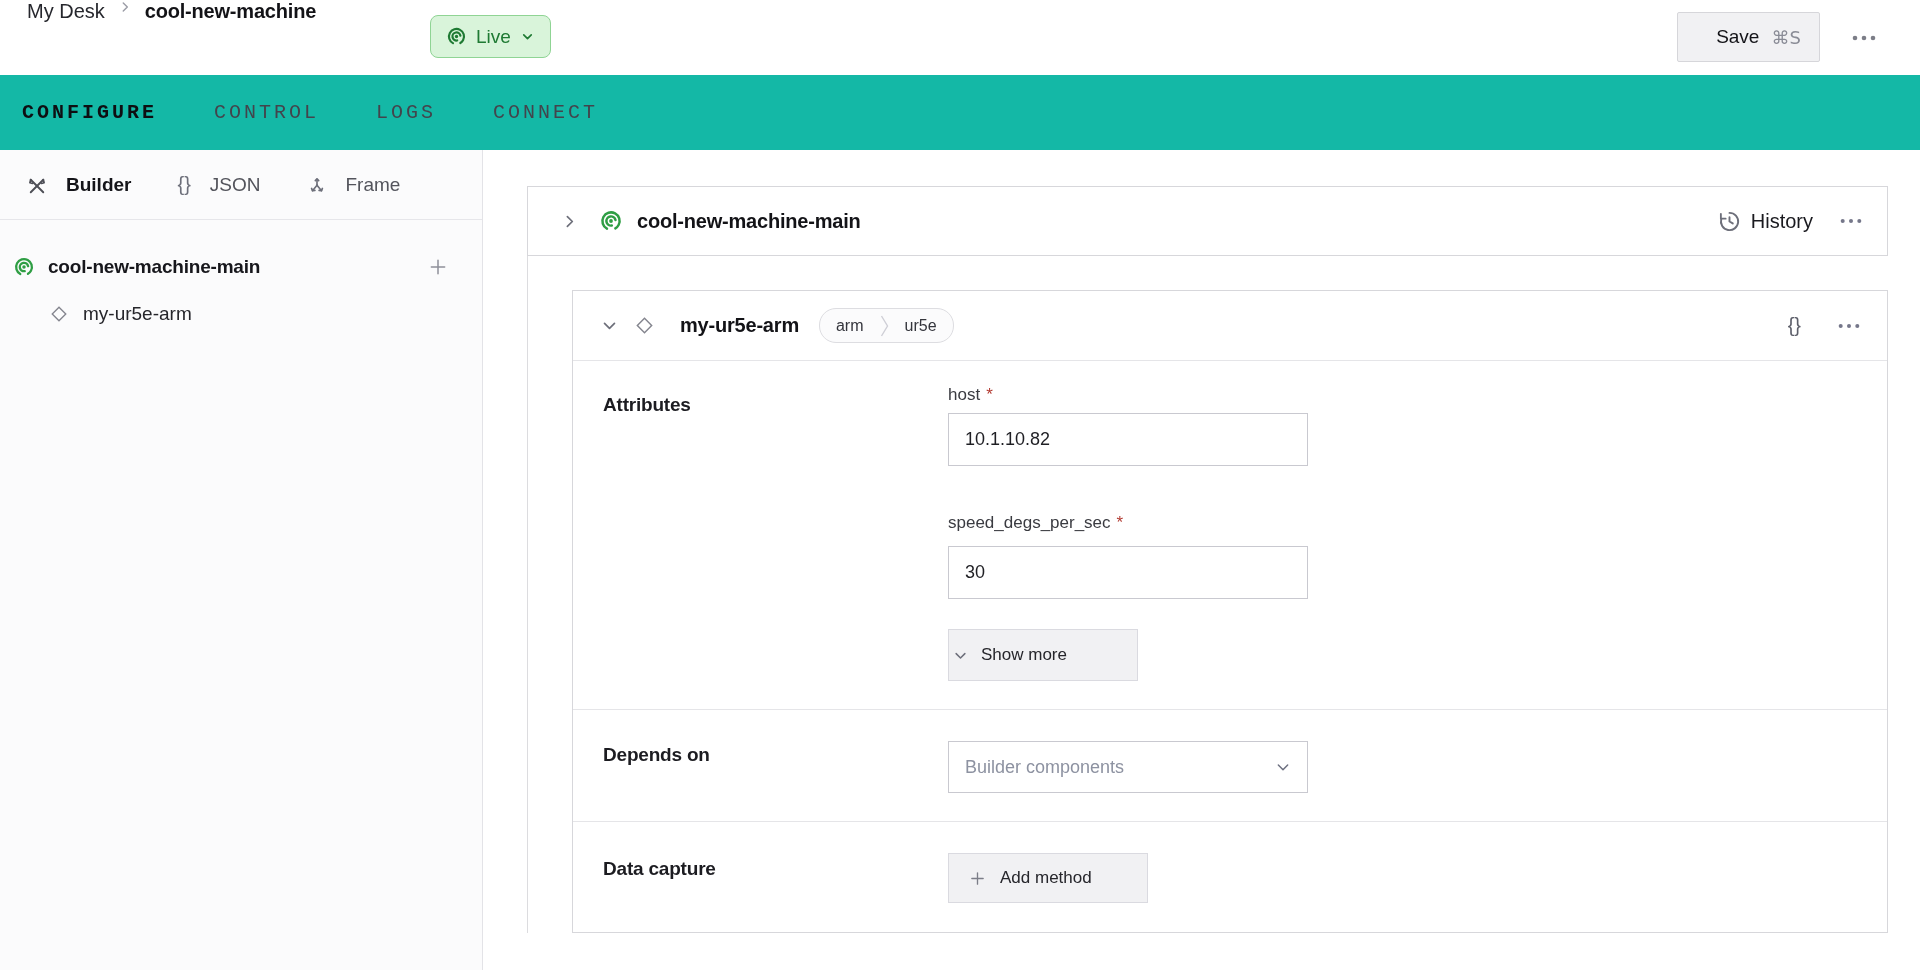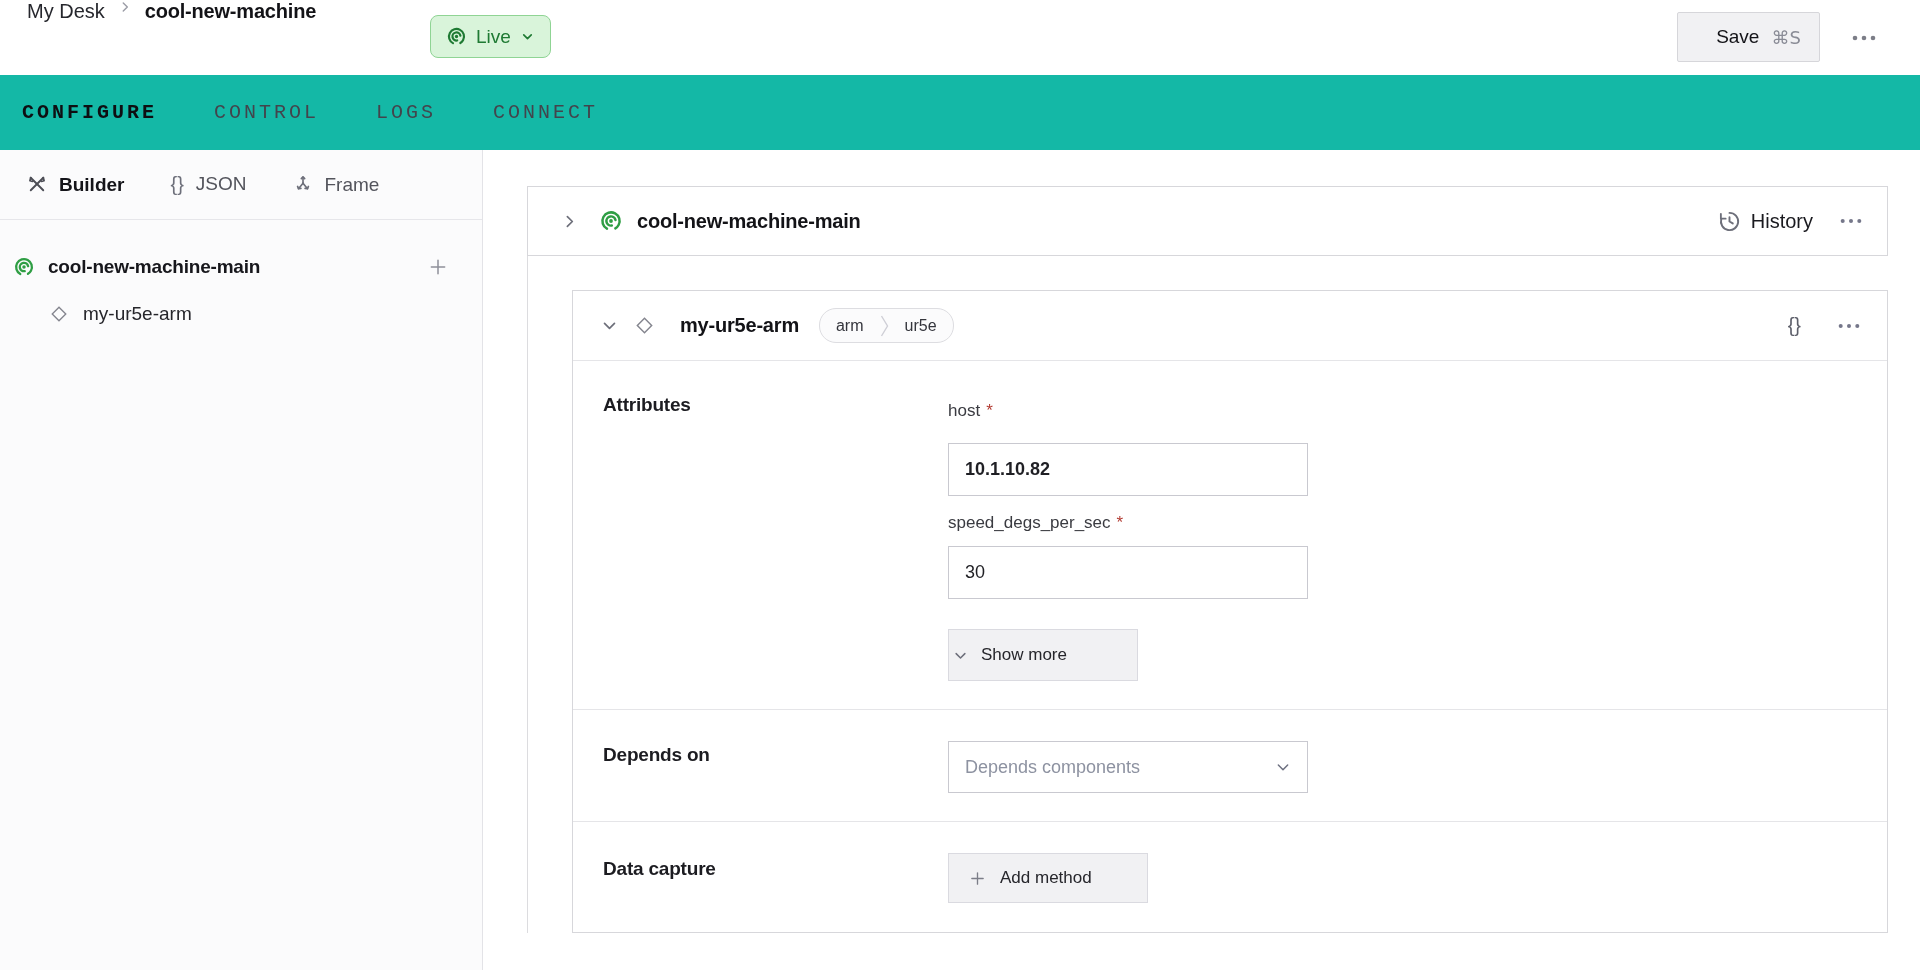--- a/index.html
+++ b/index.html
@@ -29,21 +29,21 @@
           display:flex;align-items:center;padding-left:22px;column-gap:57px;box-sizing:border-box;}
   .tab{font-family:"Liberation Mono","DejaVu Sans Mono",monospace;font-size:20px;letter-spacing:3px;
        color:#43444c;cursor:pointer;white-space:nowrap;}
   .tab.active{font-weight:700;color:#0e0e12;}
 
   
   .sidebar{position:absolute;left:0;top:150px;width:483px;bottom:0;background:#fbfbfc;
            border-right:1px solid #e3e3e7;box-sizing:border-box;}
   .modes{height:70px;border-bottom:1px solid #e6e6ea;display:flex;align-items:center;
          padding-left:27px;column-gap:46px;box-sizing:border-box;}
-  .mode{display:flex;align-items:flex-start;gap:12px;cursor:pointer;}
+  .mode{display:flex;align-items:flex-end;gap:19px;cursor:pointer;}
   .mode-label{font-size:19px;color:#53545c;}
   .mode.active .mode-label{font-weight:700;color:#141419;}
   .braces-glyph{font-size:20px;color:#6d6f7a;font-weight:400;}
   .tree{padding-top:24px;}
   .tree-root{height:46px;display:flex;align-items:center;padding:0 34px 0 13px;cursor:pointer;}
   .tree-root-label{font-size:19px;font-weight:700;color:#17171c;margin-left:13px;letter-spacing:-0.2px;}
   .tree-add{margin-left:auto;cursor:pointer;}
   .tree-child{height:48px;display:flex;align-items:center;padding-left:50px;gap:15px;cursor:pointer;}
   .tree-child-label{font-size:19px;color:#26262b;}
 
@@ -267,44 +267,44 @@
               <circle cx="22" cy="4" r="2.2" fill="#75778a"></circle>
             </svg>
         </span>
       </span>
     </div>
 
     <div class="comp-body">
 
       <div class="section-label" style="top:33px;">Attributes</div>
 
-      <div class="field-label" style="top:40px;">
+      <div class="field-label" style="top:24px;">
         <span>host</span>
         <span class="req">*</span>
       </div>
-      <input class="text-input" style="top: 82px; font-weight: bold;" type="text" value="10.1.10.82">
+      <input class="text-input" style="top: 52px;" type="text" value="10.1.10.82">
 
       <div class="field-label" style="top:152px;">
         <span>speed_degs_per_sec</span>
         <span class="req">*</span>
       </div>
       <input class="text-input" style="top: 185px;" type="text" value="30">
 
       <div class="ghost-btn show-more">
         <svg width="15" height="15" viewBox="0 0 24 24" fill="none" stroke="#6d6f7a" stroke-width="2.4" stroke-linecap="round" stroke-linejoin="round">
             <path d="M5 9l7 7 7-7"></path>
           </svg>
         <span class="ghost-btn-label">Show more</span>
       </div>
 
       <div class="hdivider" style="top:348px;"></div>
 
       <div class="section-label" style="top:383px;">Depends on</div>
       <div class="select-box">
-        <span class="select-placeholder">Depends components</span>
+        <span class="select-placeholder">Builder components</span>
         <span class="select-chevron">
           <svg width="16" height="16" viewBox="0 0 24 24" fill="none" stroke="#6d7080" stroke-width="2.2" stroke-linecap="round" stroke-linejoin="round">
               <path d="M5 9l7 7 7-7"></path>
             </svg>
         </span>
       </div>
 
       <div class="hdivider" style="top:460px;"></div>
 
       <div class="section-label" style="top:497px;">Data capture</div>

